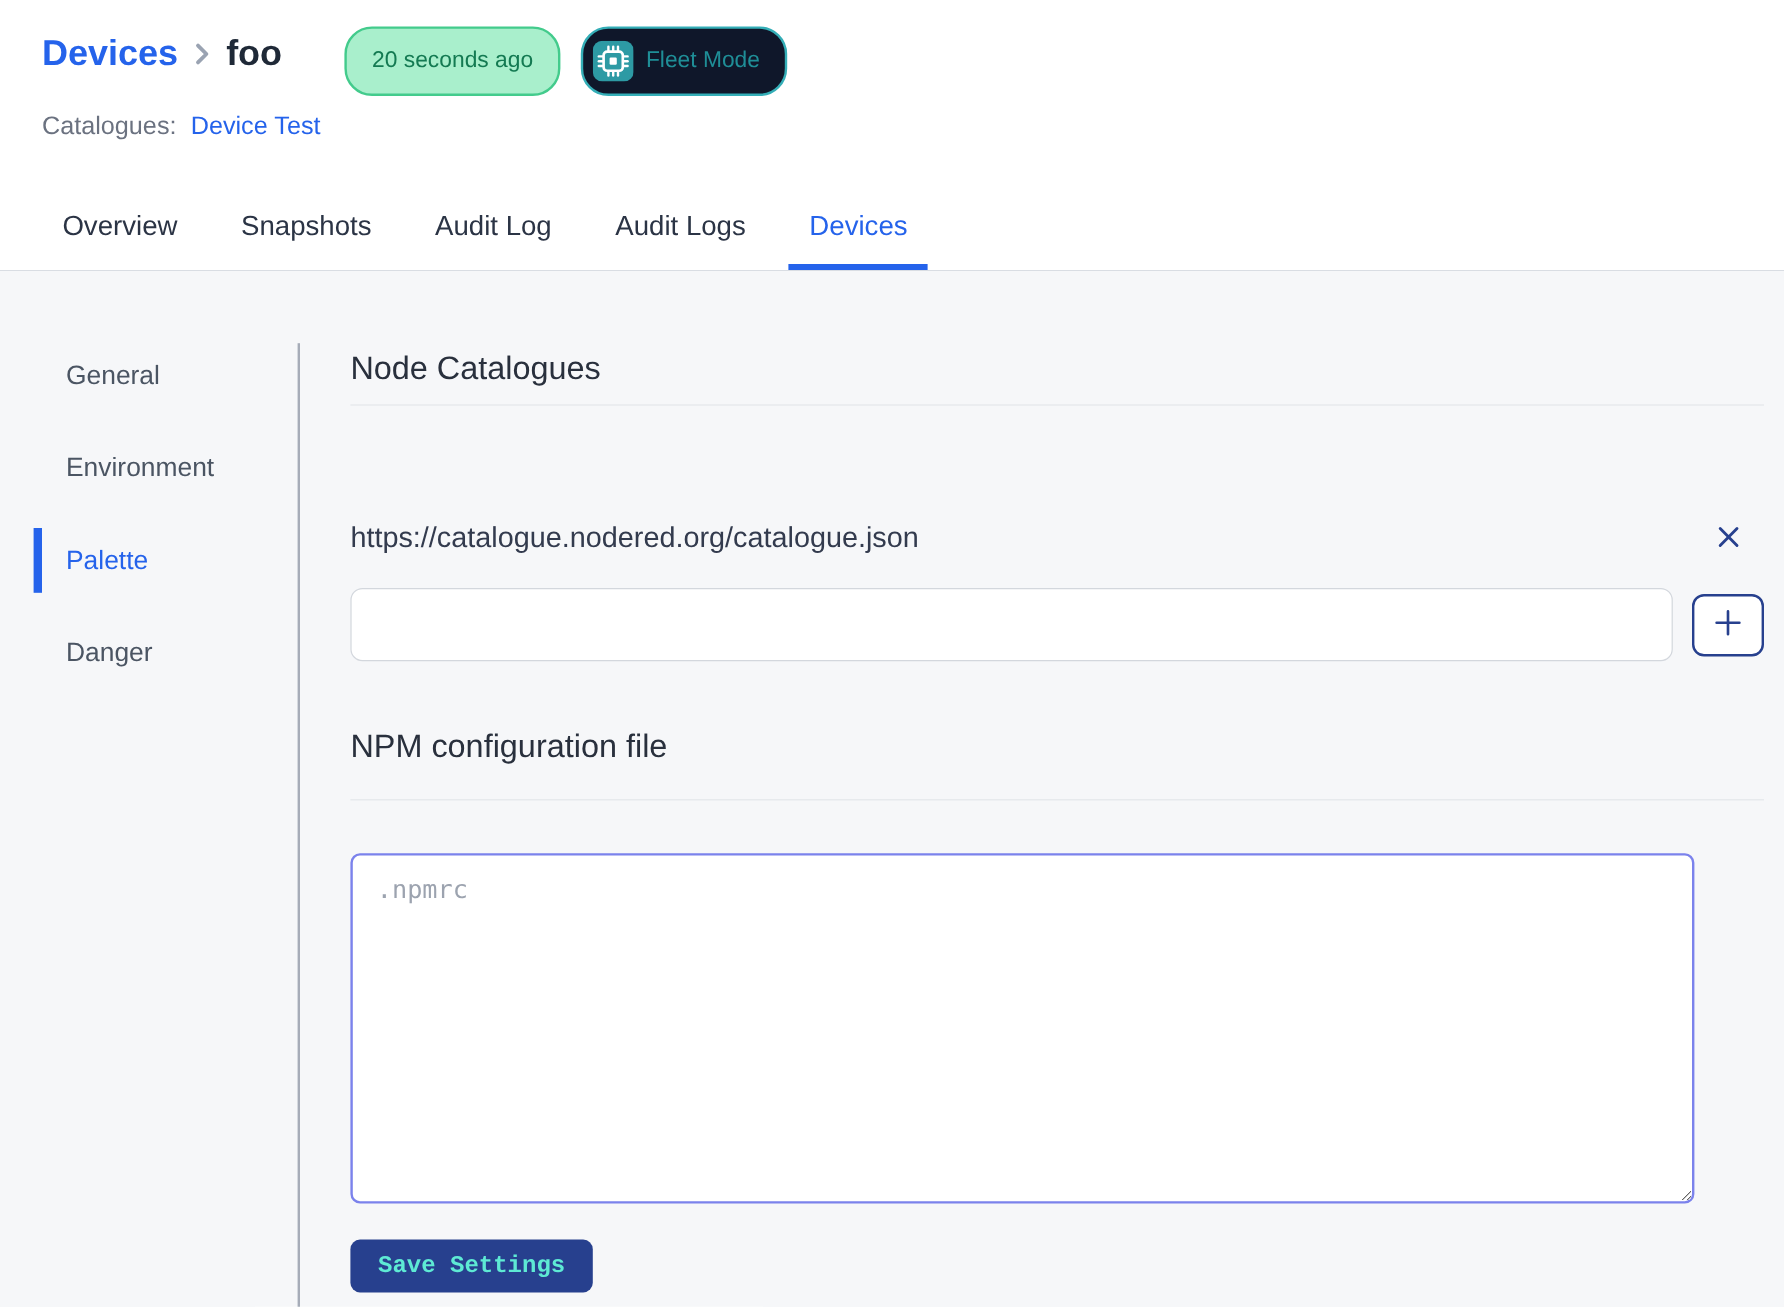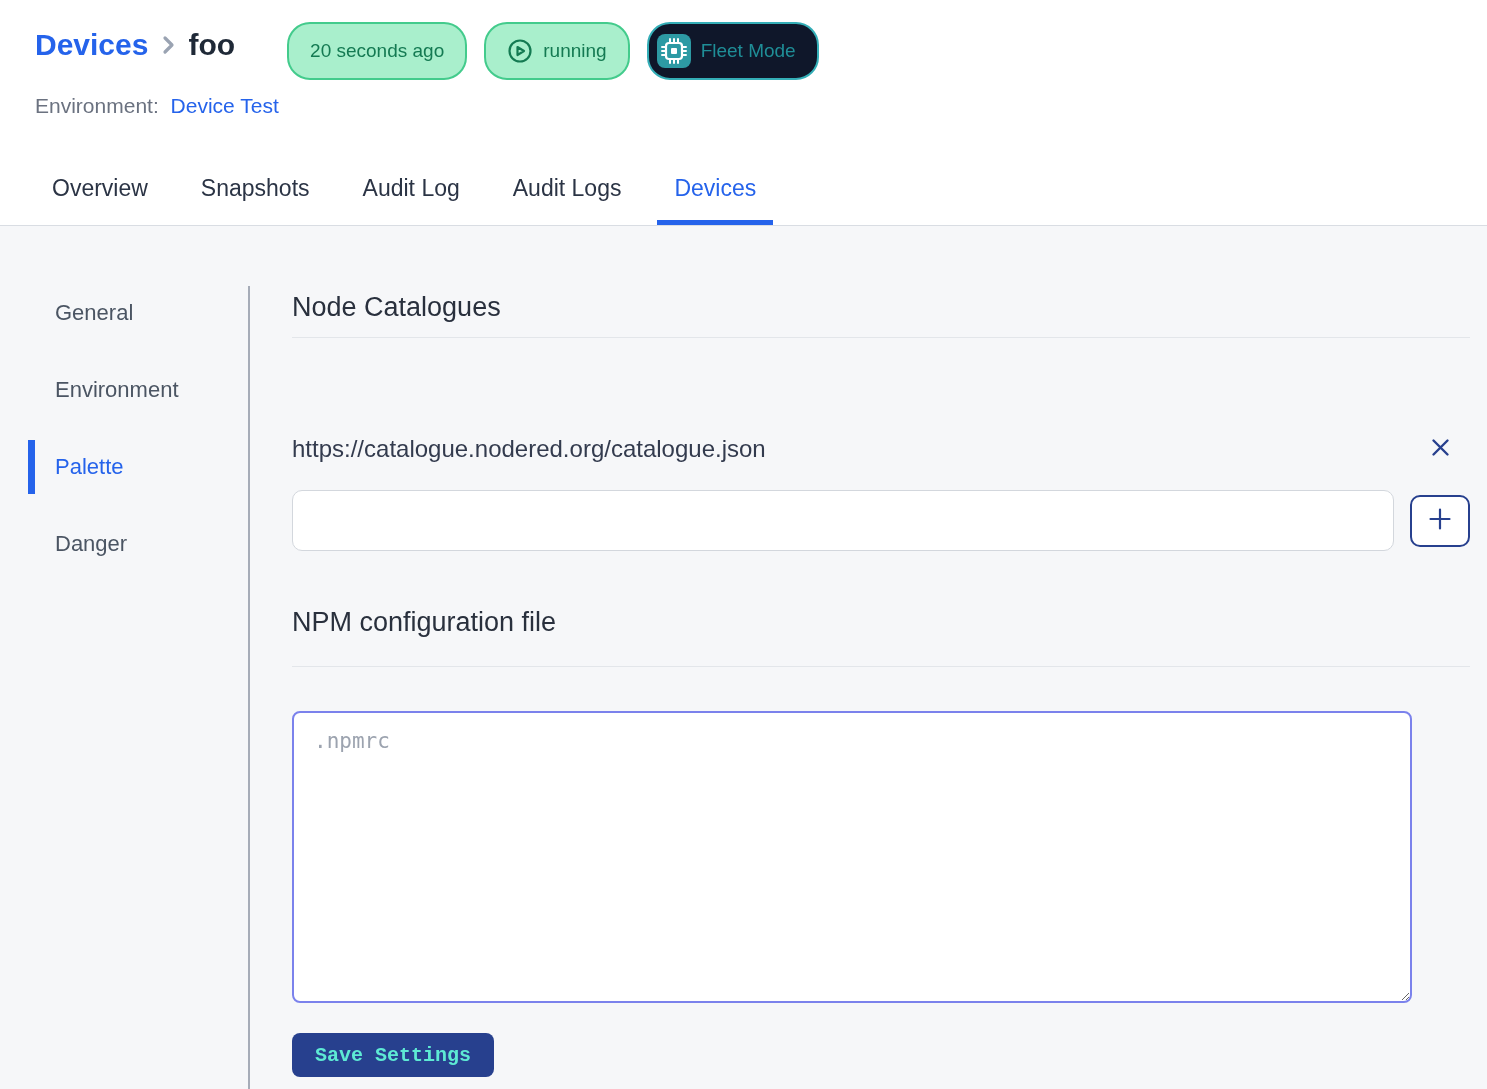--- a/index.html
+++ b/index.html
@@ -222,29 +222,20 @@
       <span class="crumb-chevron">
         <svg width="22" height="30" viewBox="0 0 22 30">
             <path d="M8 8 L15 15 L8 22" stroke="#9aa3b2" stroke-width="3.2" fill="none" stroke-linecap="round" stroke-linejoin="round"></path>
           </svg>
       </span>
       <span class="crumb-current">foo</span>
     </nav>
     <div class="badges">
       <span class="badge badge-green">
         <span>20 seconds ago</span>
-      </span>
-      <span class="badge badge-green">
-        <span class="badge-icon">
-          <svg width="26" height="26" viewBox="0 0 26 26">
-              <circle cx="13" cy="13" r="10.5" fill="none" stroke="#147a52" stroke-width="2.2"></circle>
-              <path d="M10.5 9 L17 13 L10.5 17 Z" fill="none" stroke="#147a52" stroke-width="2.2" stroke-linejoin="round"></path>
-            </svg>
-        </span>
-        <span>running</span>
       </span>
       <span class="badge badge-teal">
         <span class="badge-icon">
           <svg width="34" height="34" viewBox="0 0 34 34">
             <rect width="34" height="34" rx="8" fill="#2d9aa4"></rect>
             <g stroke="#ffffff" stroke-width="2" stroke-linecap="round">
               <line x1="13" y1="5" x2="13" y2="8"></line>
                 <line x1="17" y1="5" x2="17" y2="8"></line>
                 <line x1="21" y1="5" x2="21" y2="8"></line>
               <line x1="13" y1="26" x2="13" y2="29"></line>
@@ -260,21 +251,21 @@
             <rect x="9" y="9" width="16" height="16" rx="3" fill="none" stroke="#ffffff" stroke-width="2.2"></rect>
             <rect x="14" y="14" width="6" height="6" rx="1" fill="#ffffff"></rect>
           </svg>
         </span>
         <span>Fleet Mode</span>
       </span>
     </div>
   </div>
 
   <div class="app-line">
-    <span>Environment:</span>
+    <span>Catalogues:</span>
     <a class="app-link">Device Test</a>
   </div>
 
   <nav class="tabs">
     <div class="tab">Overview</div>
     <div class="tab">Snapshots</div>
     <div class="tab">Audit Log</div>
     <div class="tab">Audit Logs</div>
     <div class="tab active">Devices</div>
   </nav>

